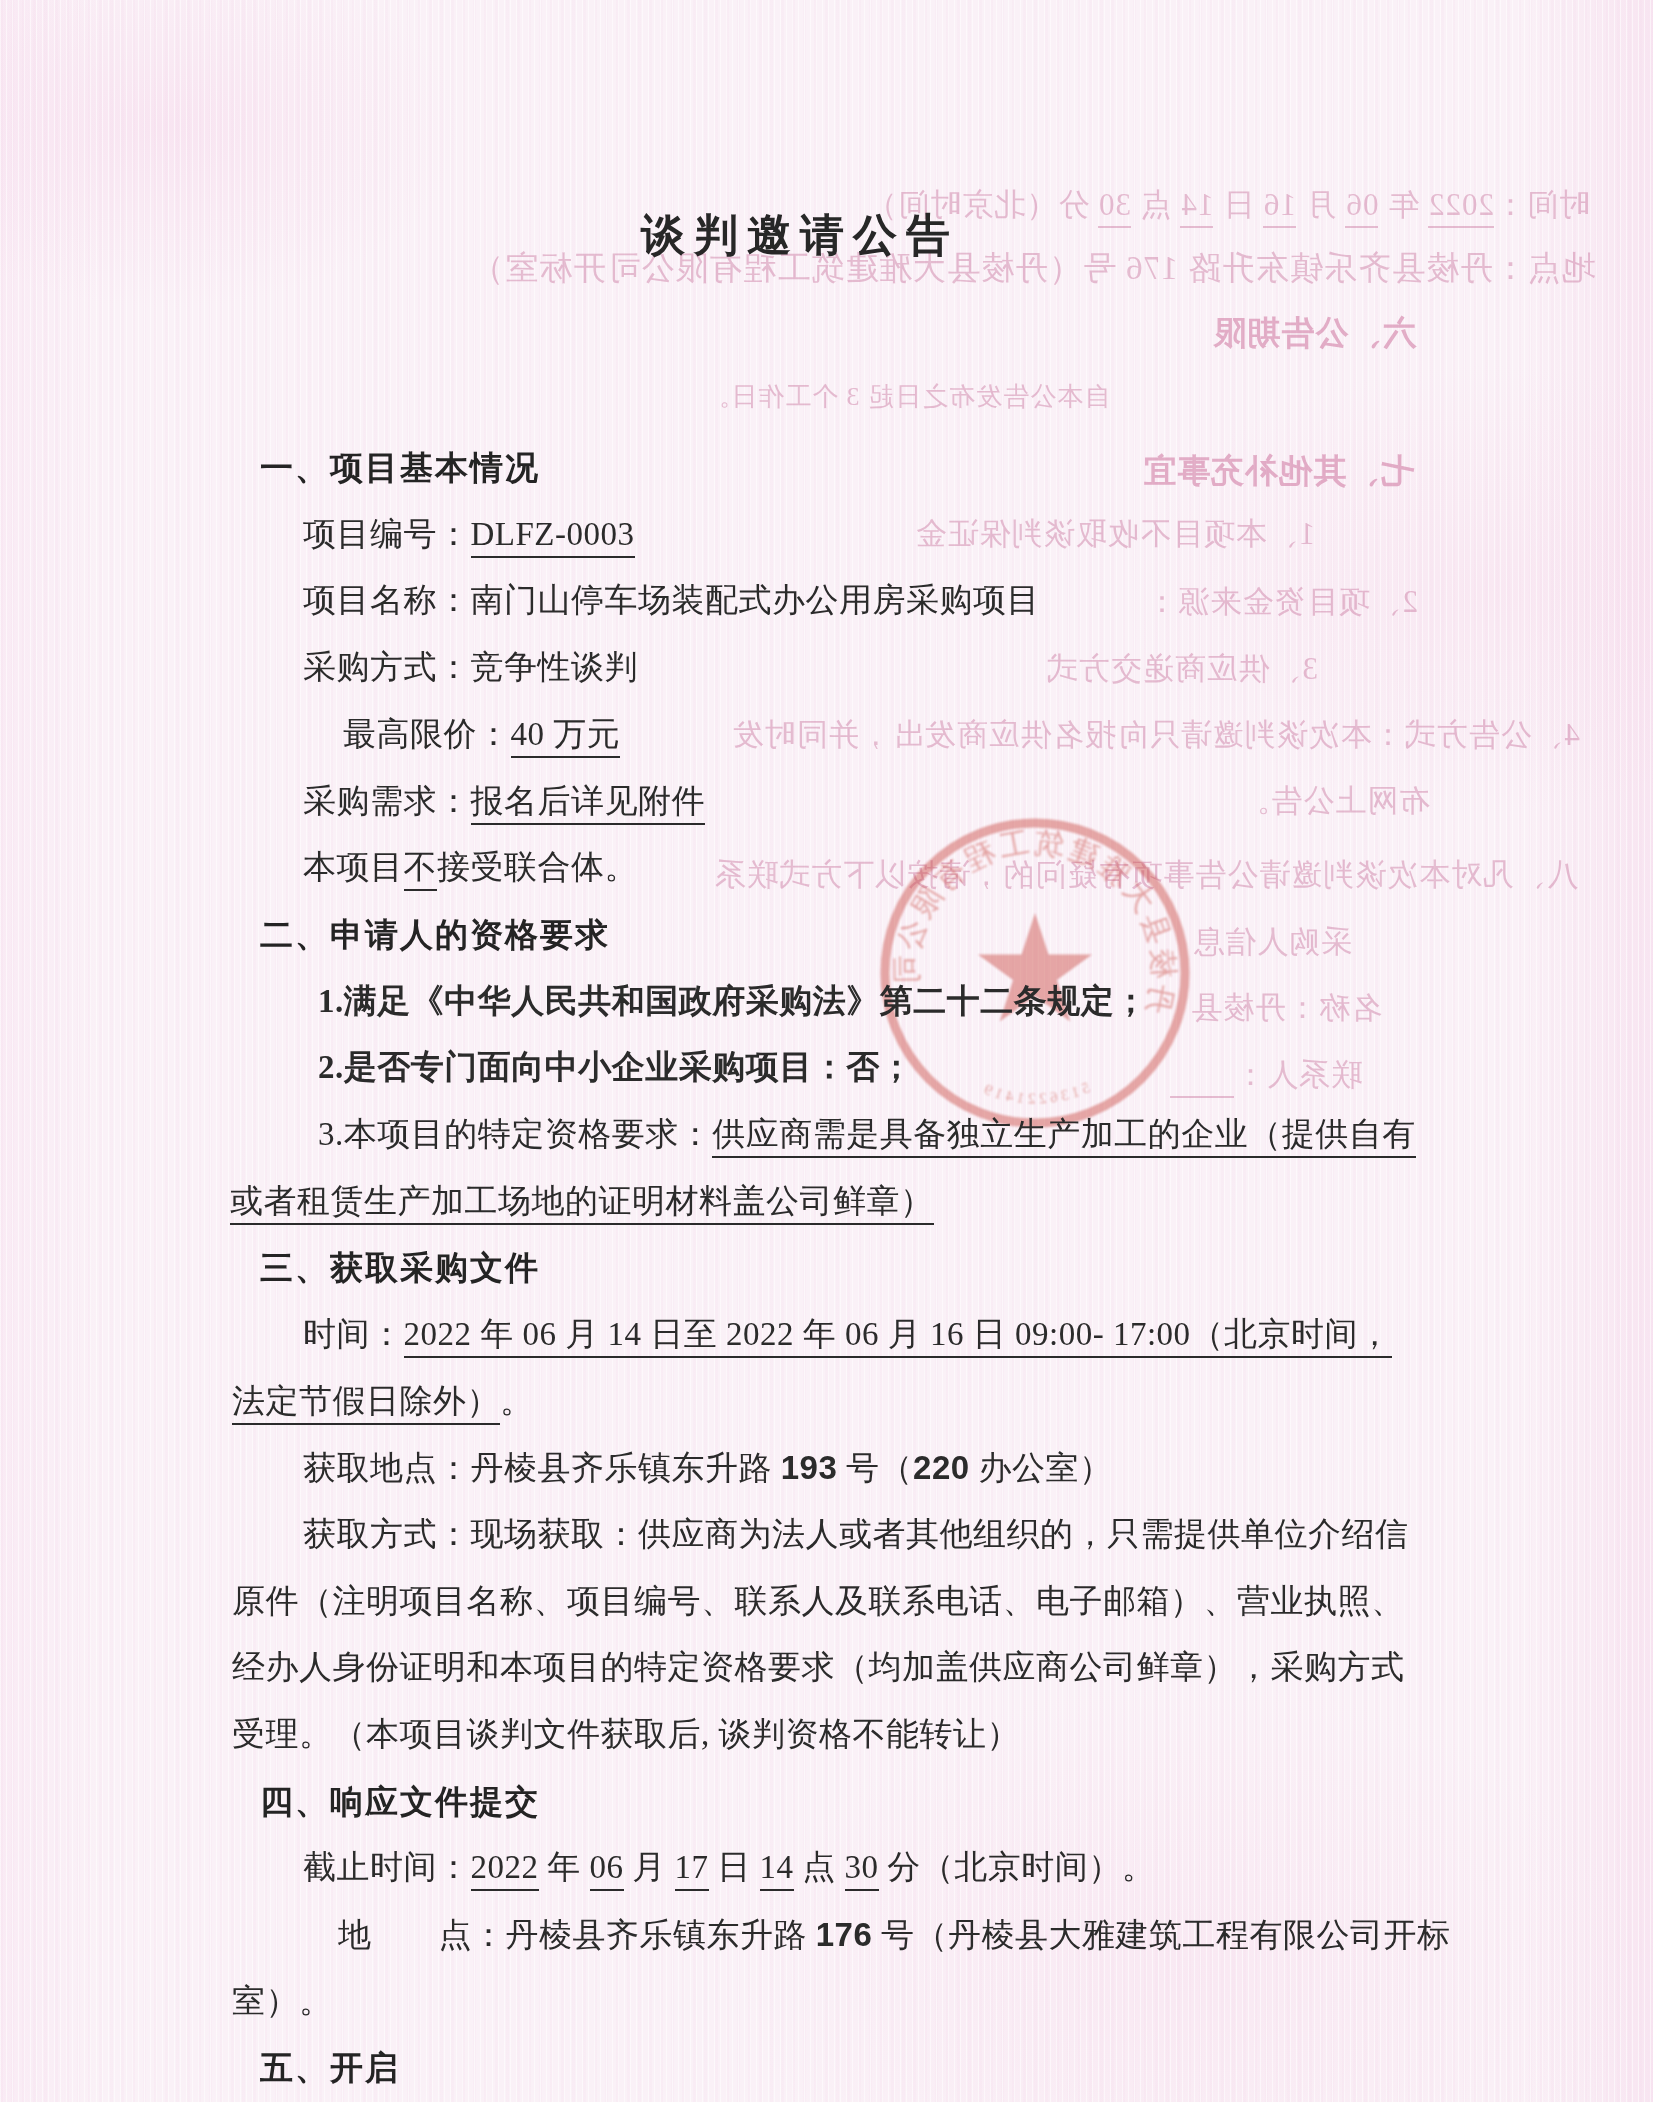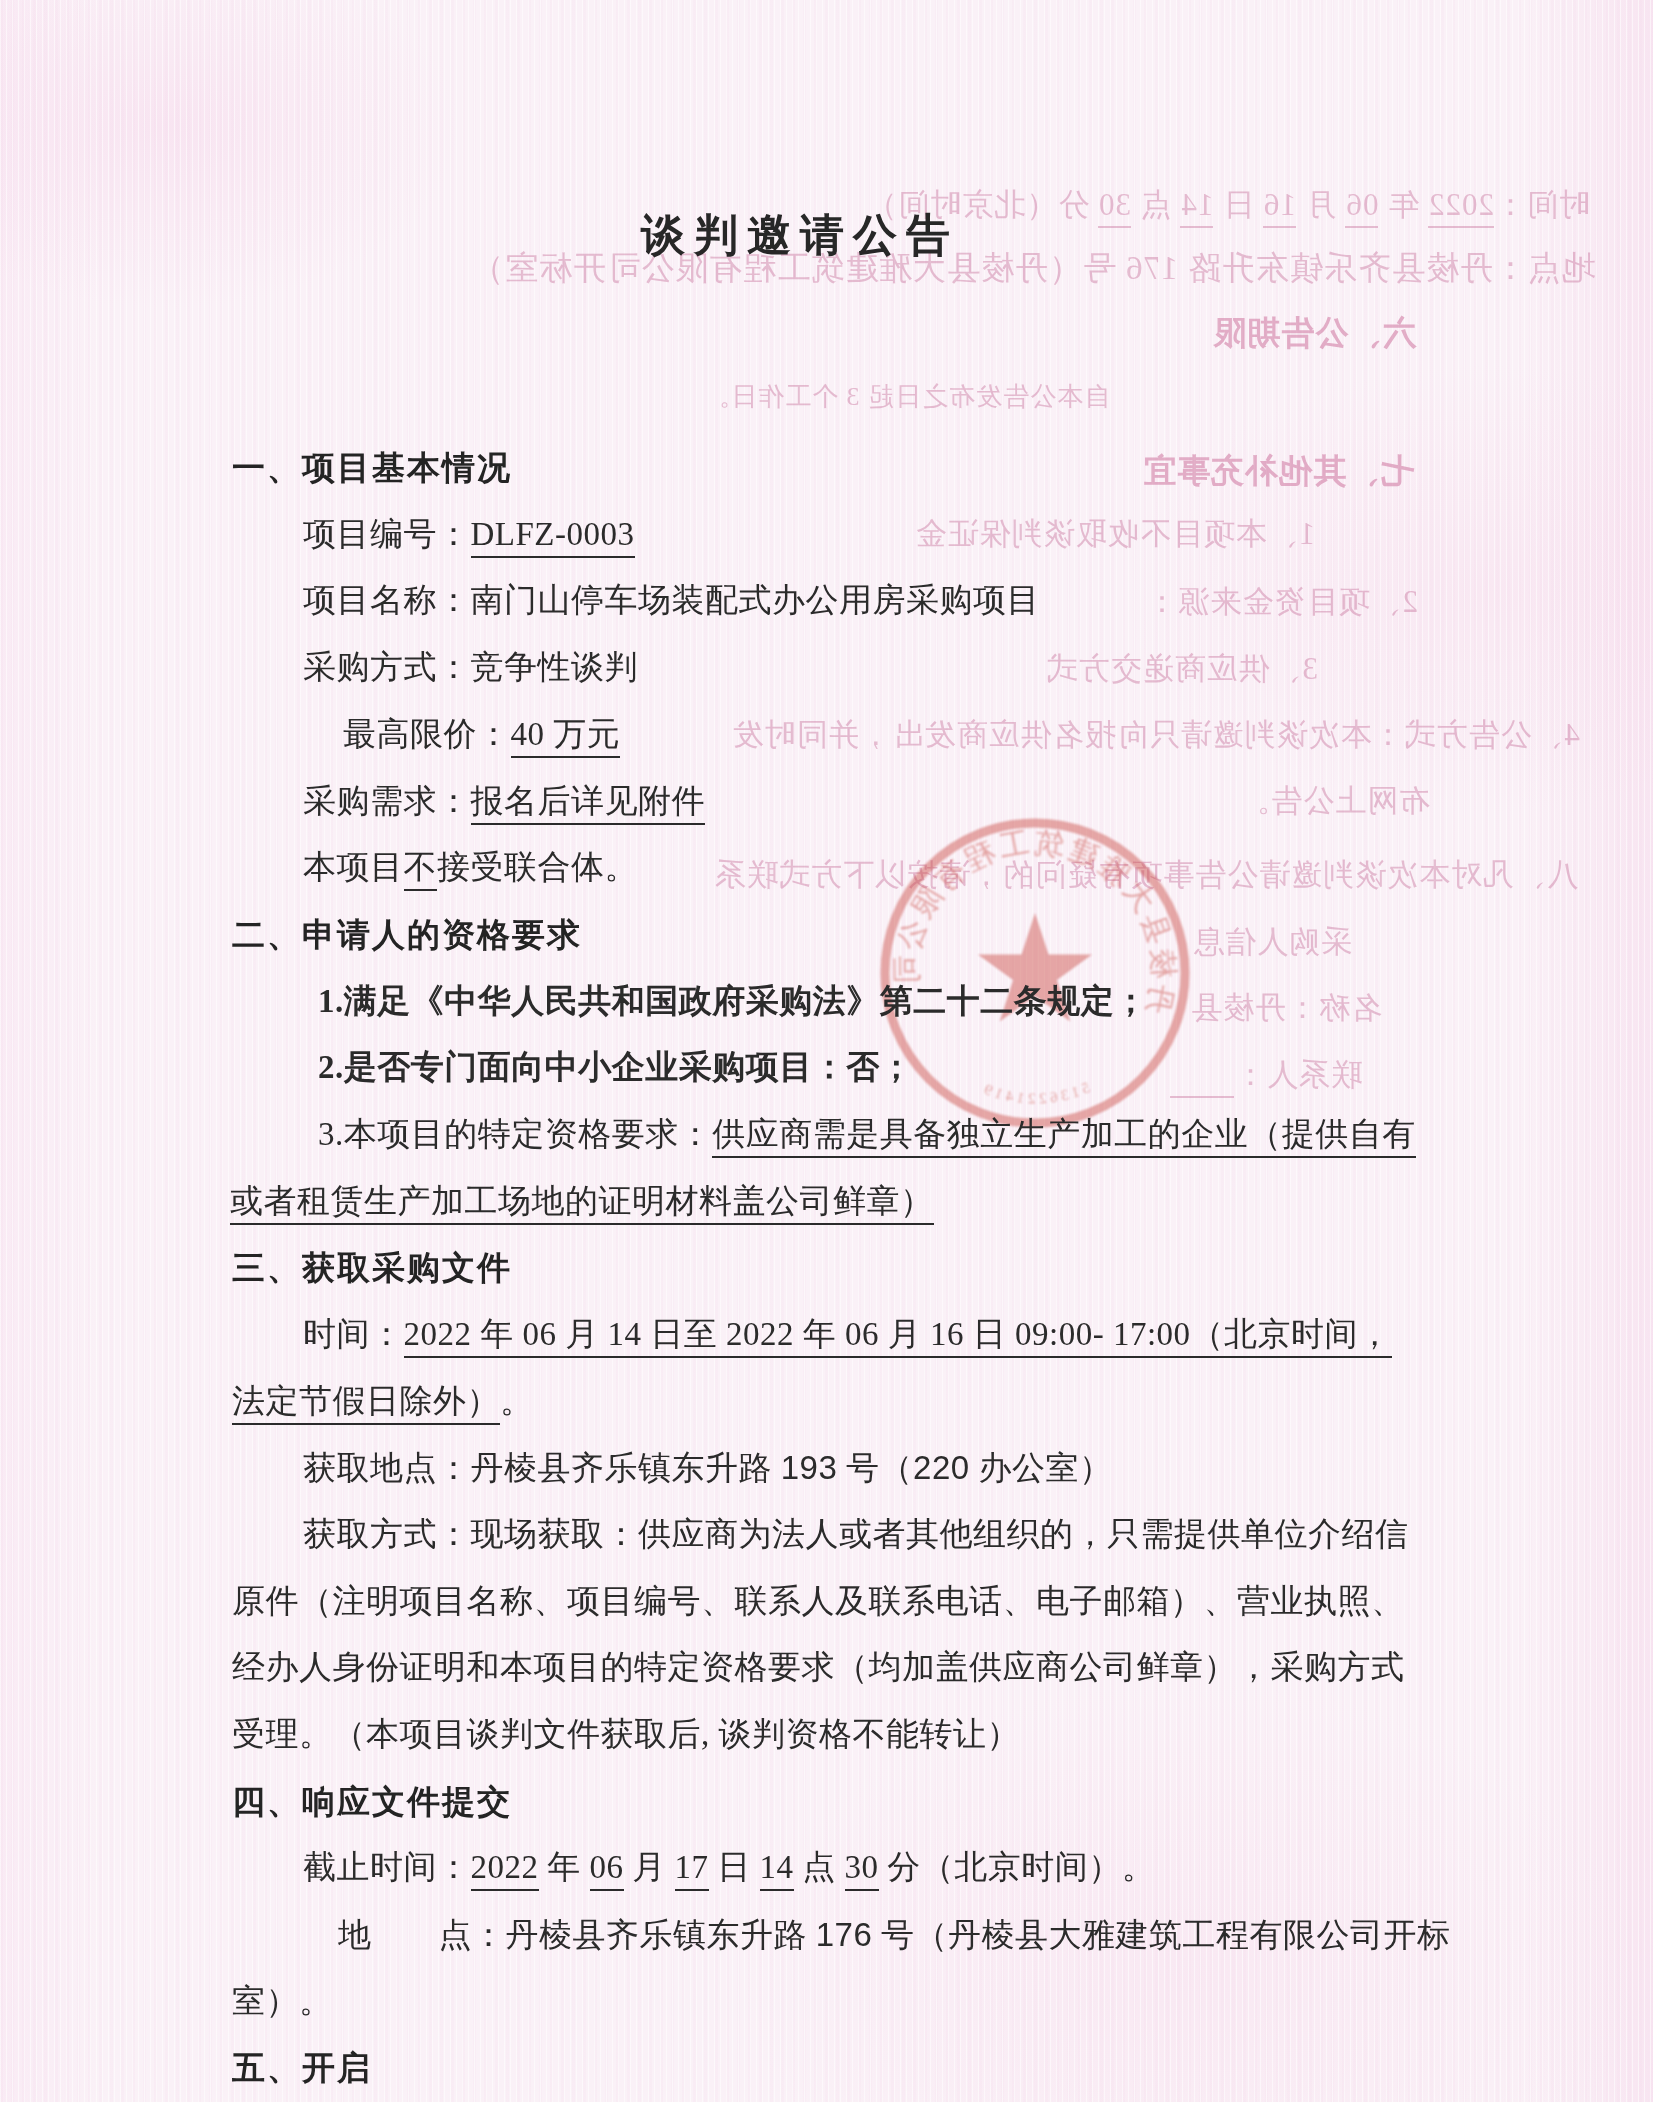--- a/index.html
+++ b/index.html
@@ -11,23 +11,23 @@
       repeating-linear-gradient(90deg, rgba(243,214,233,.16) 0 3px, rgba(243,214,233,0) 3px 11px),
       radial-gradient(ellipse 420px 260px at 10% 6%, rgba(246,213,234,.45), rgba(246,213,234,0) 70%),
       radial-gradient(ellipse 520px 320px at 90% 28%, rgba(246,210,231,.30), rgba(246,210,231,0) 70%),
       radial-gradient(ellipse 640px 420px at 72% 94%, rgba(246,210,231,.28), rgba(246,210,231,0) 70%),
       linear-gradient(90deg, rgba(248,219,238,.28), rgba(255,255,255,0) 6%, rgba(255,255,255,0) 92%, rgba(245,212,233,.42));}
   .title{position:absolute;left:0;top:206px;width:1600px;text-align:center;
          font-size:44px;font-weight:700;letter-spacing:9px;color:#272727;
          font-family:"Liberation Serif",serif;white-space:nowrap;}
   .ln{position:absolute;white-space:nowrap;font-size:33px;line-height:1.25;
       color:#2b2b2b;letter-spacing:.5px;}
-  .hd{font-family:"Liberation Sans",sans-serif;font-weight:700;color:#242424;letter-spacing:2px;}
+  .hd{font-family:"Liberation Sans",sans-serif;font-weight:700;color:#242424;letter-spacing:2px;margin-left:28px;}
   .u{padding-bottom:4px;border-bottom:2px solid currentColor;}
-  .b{font-family:"Liberation Sans",sans-serif;font-weight:400;}
+  .b{font-family:"Liberation Sans",sans-serif;font-weight:700;}
   .bl{position:absolute;white-space:nowrap;transform:scaleX(-1);line-height:1.2;
       color:rgba(197,110,152,.42);filter:blur(.7px);letter-spacing:1px;
       font-family:"Liberation Serif",serif;}
   .bl.bold{font-family:"Liberation Sans",sans-serif;font-weight:700;color:rgba(201,104,150,.5);}
   .bl .u{border-bottom-width:2px;}
   .stamp{position:absolute;left:863px;top:801px;width:344px;height:344px;
          transform:scaleX(-1);opacity:.92;}
 </style>
 </head>
 <body>

